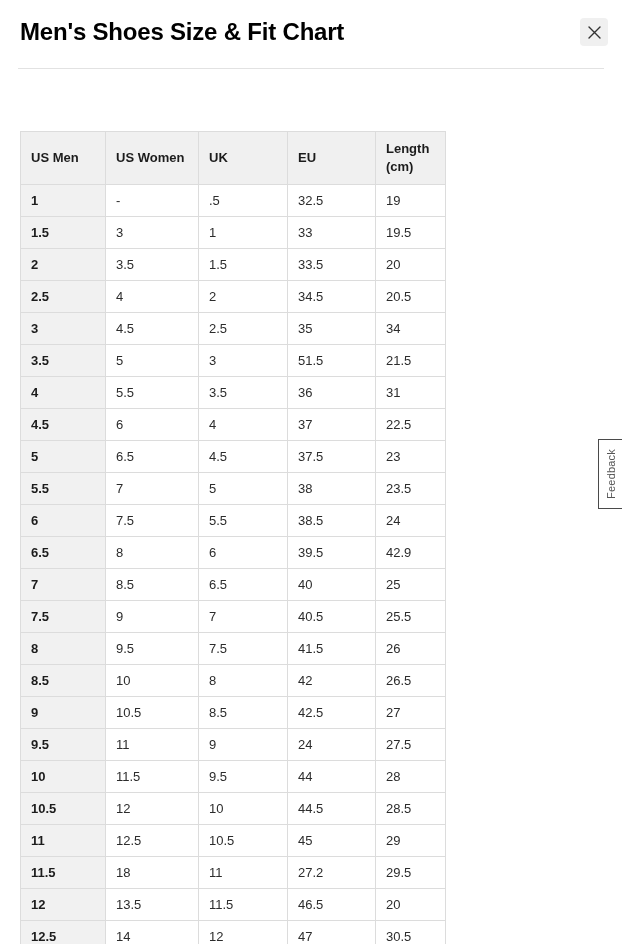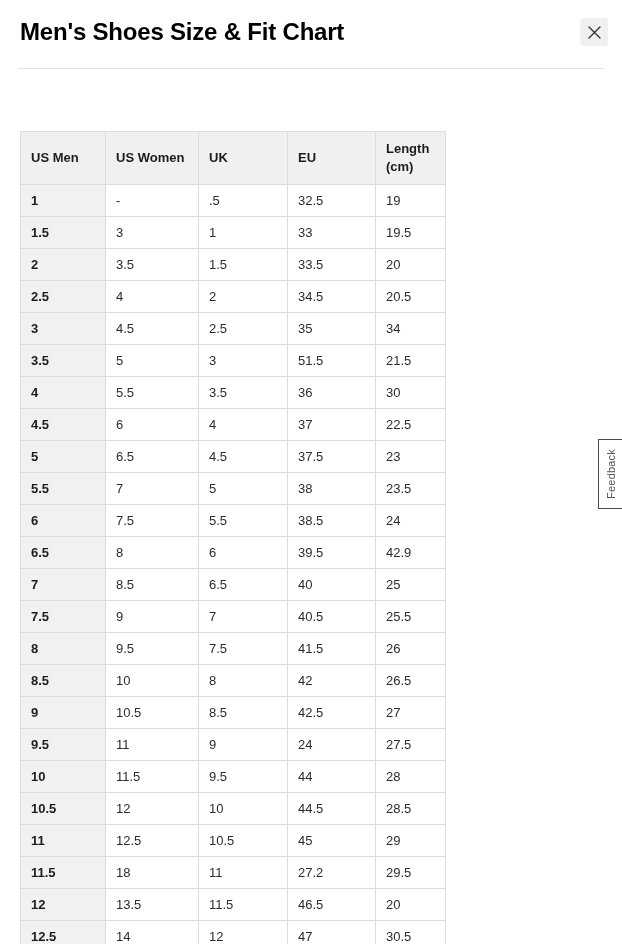--- a/index.html
+++ b/index.html
@@ -210,21 +210,21 @@
           <td>5</td>
           <td>3</td>
           <td>51.5</td>
           <td>21.5</td>
         </tr>
         <tr>
           <td class="rowhead">4</td>
           <td>5.5</td>
           <td>3.5</td>
           <td>36</td>
-          <td>30</td>
+          <td>31</td>
         </tr>
         <tr>
           <td class="rowhead">4.5</td>
           <td>6</td>
           <td>4</td>
           <td>37</td>
           <td>22.5</td>
         </tr>
         <tr>
           <td class="rowhead">5</td>

